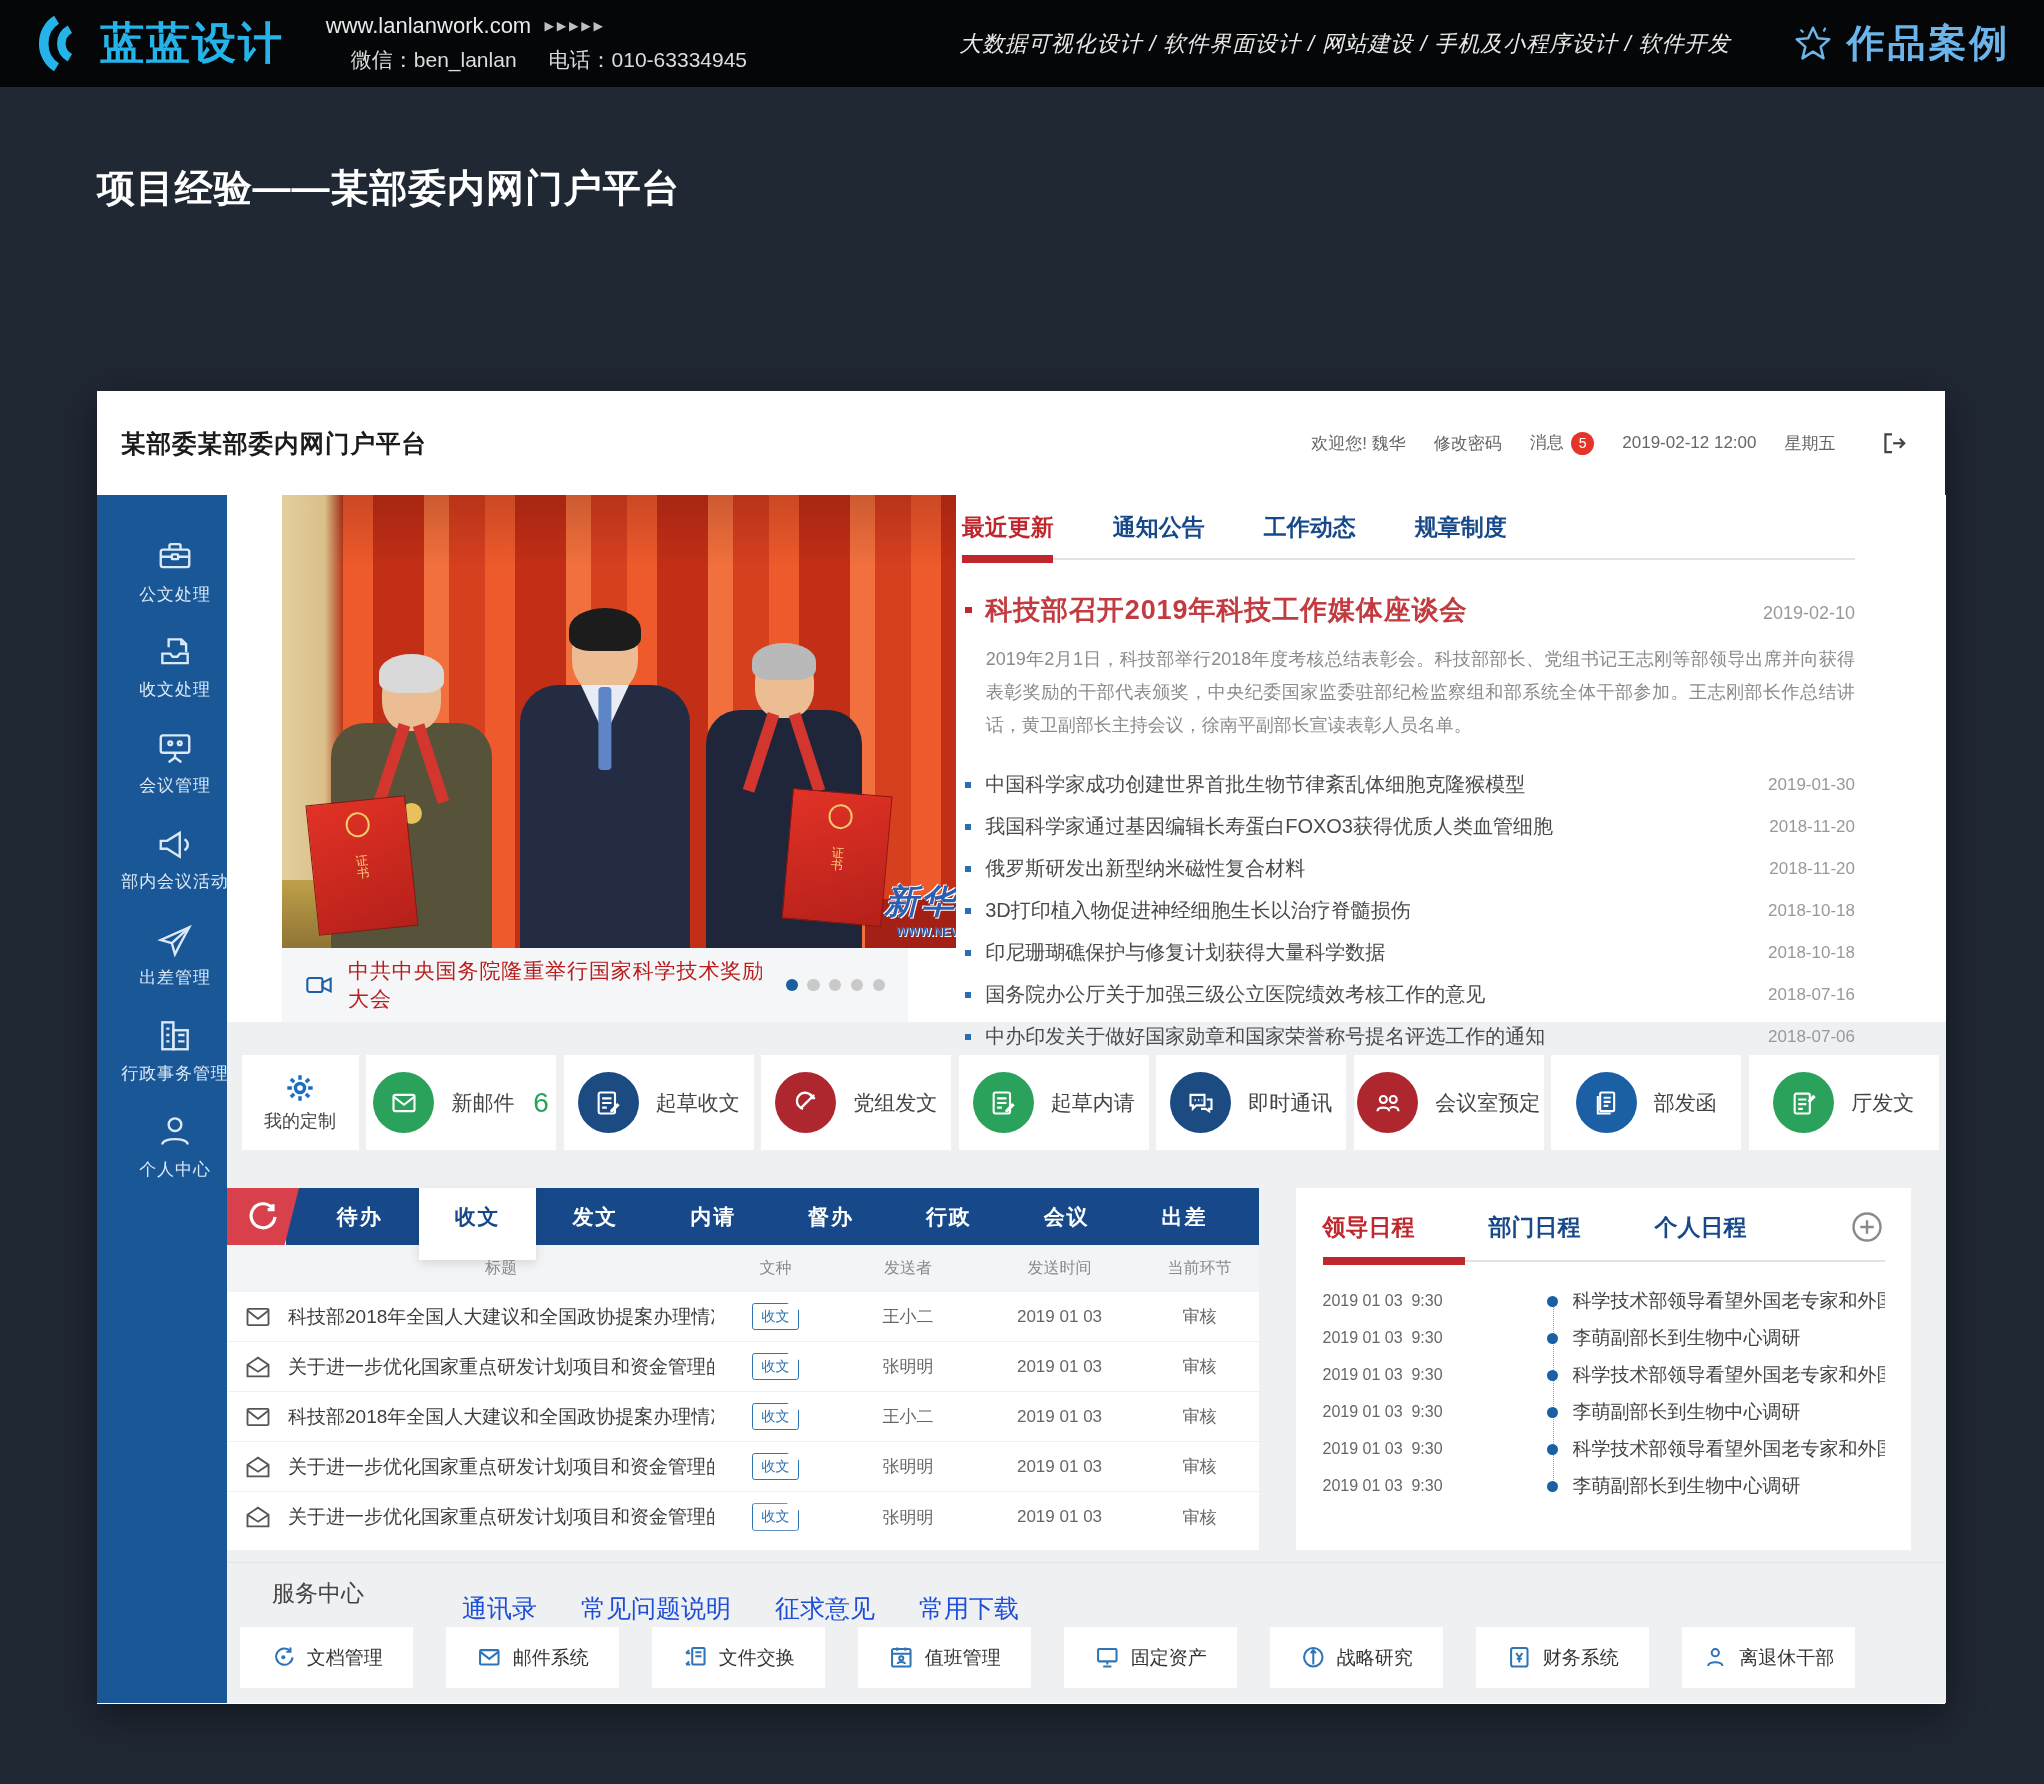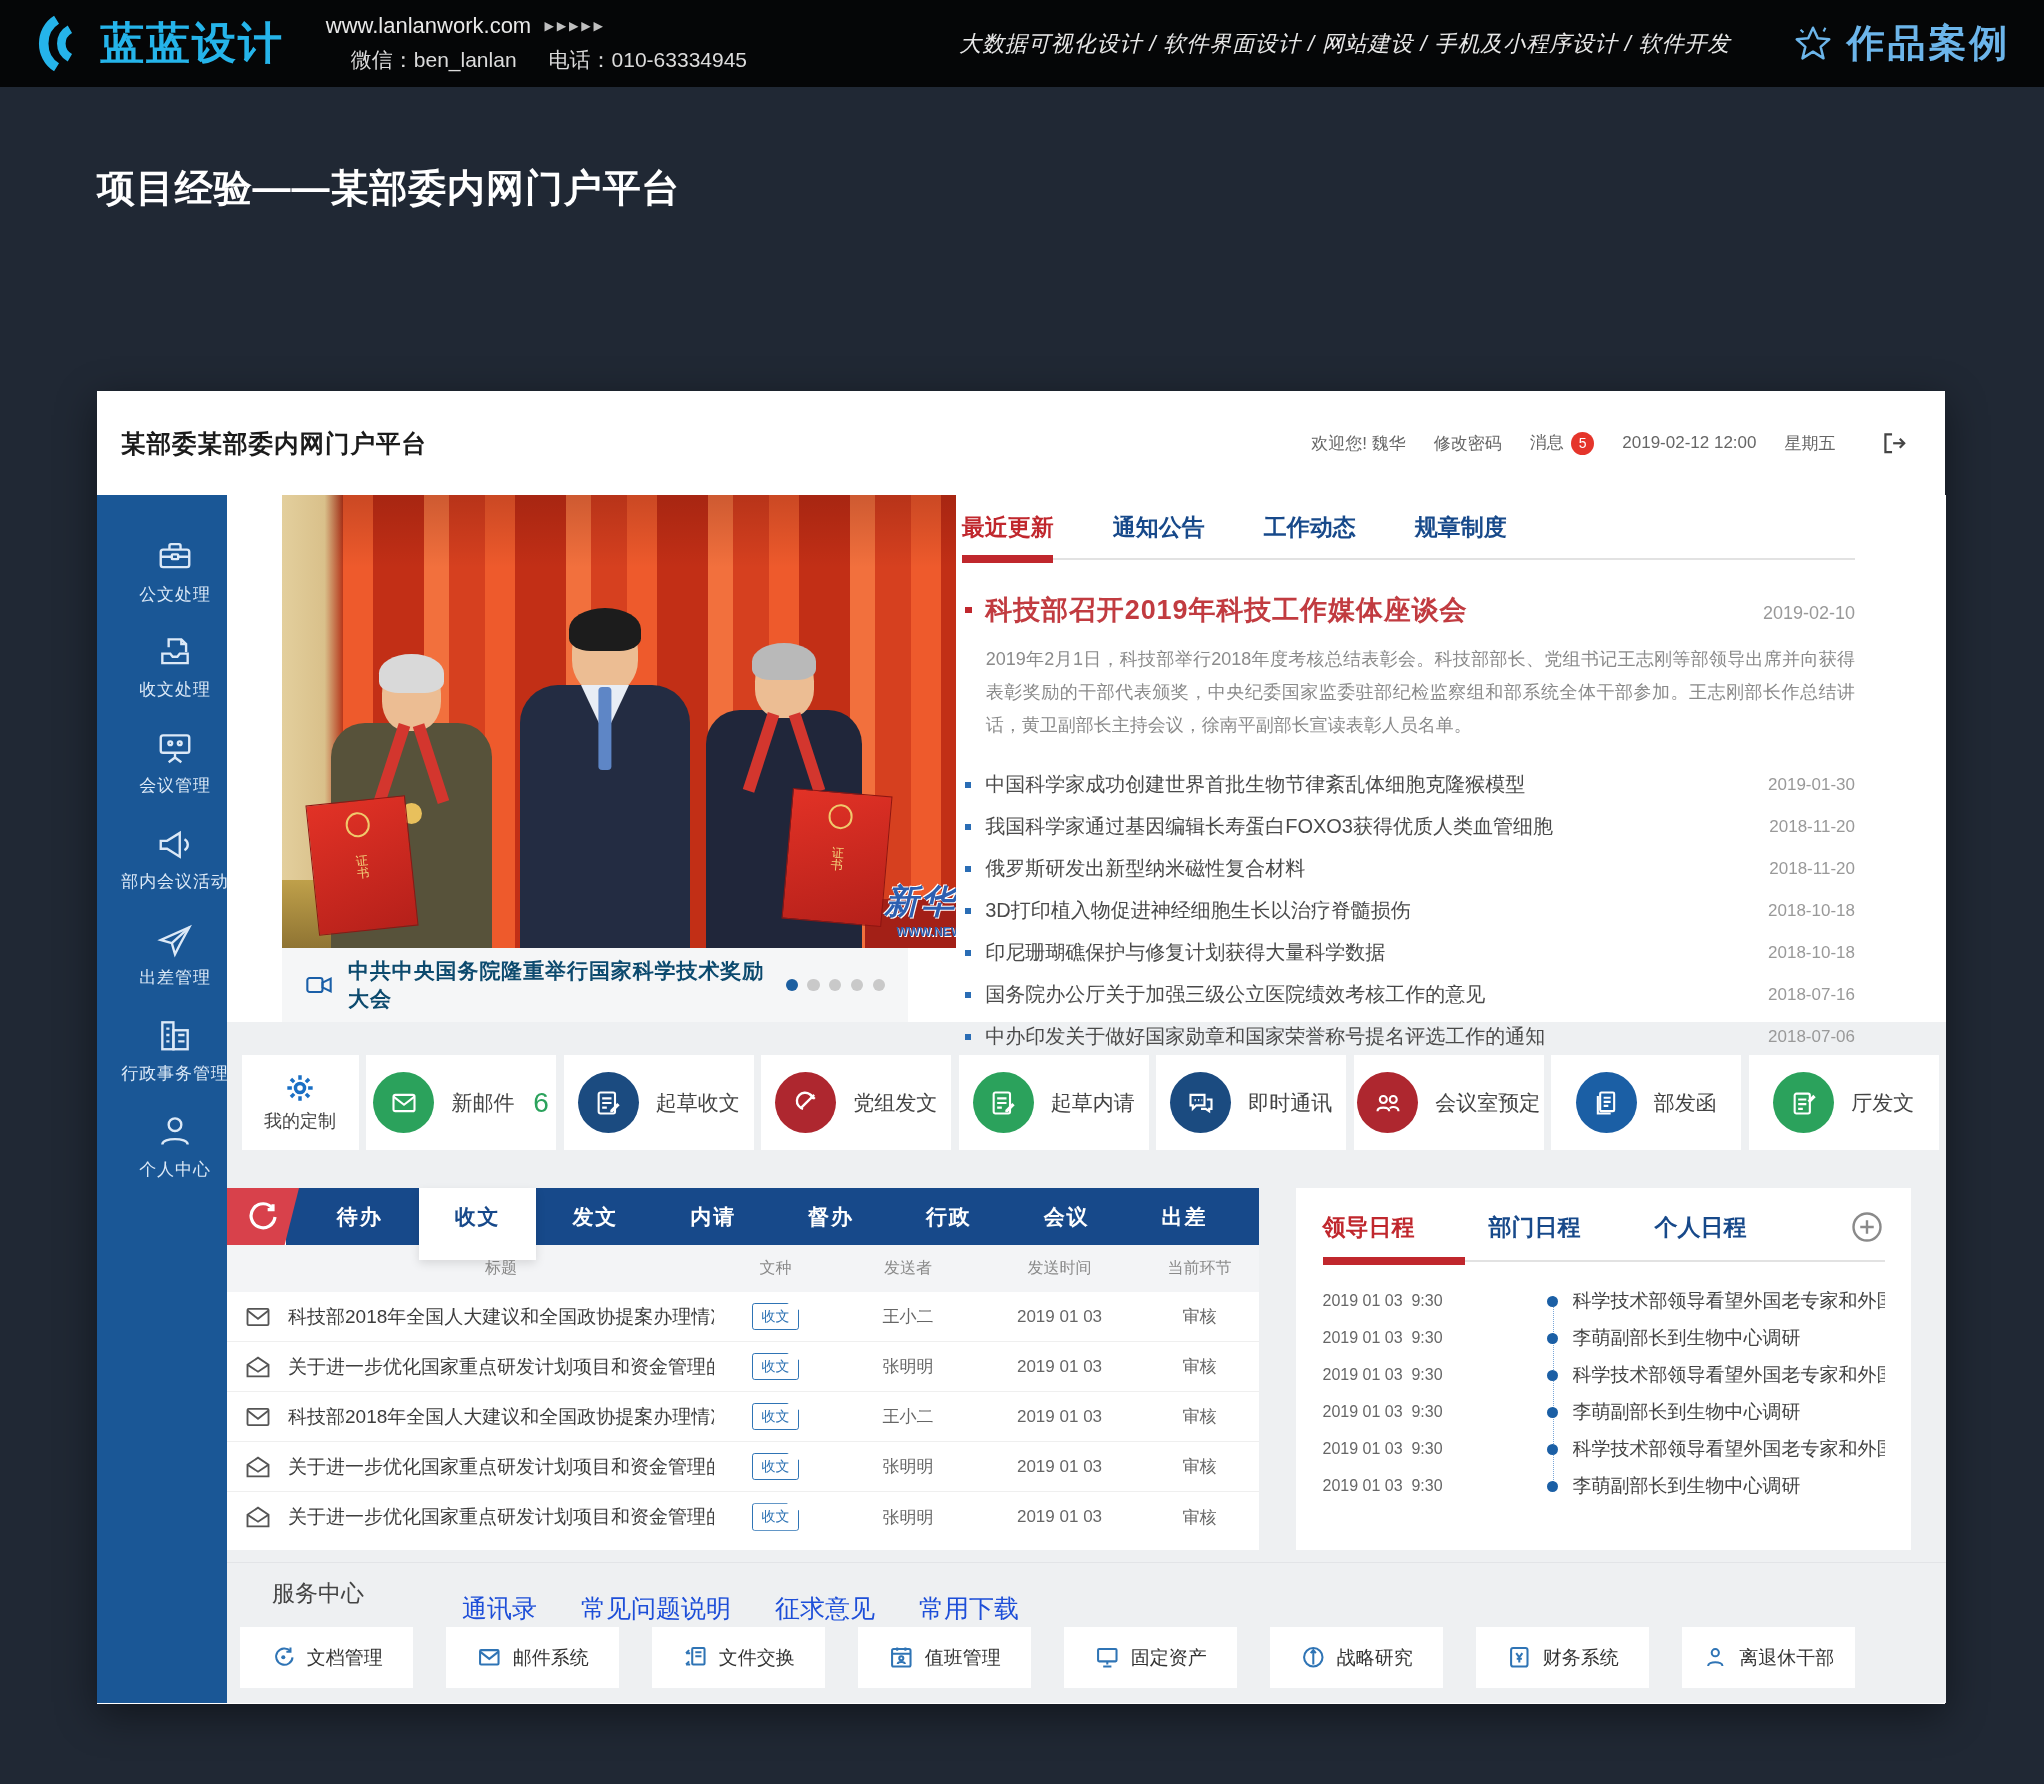--- a/index.html
+++ b/index.html
@@ -85,21 +85,21 @@
     display:flex; flex-direction:column; align-items:center; padding-top:11.4px; gap:7.6px; }
   .book .emblem { width:24.6px; height:24.6px; border-radius:50%; border:2.8px solid #f0c96c; }
   .book .book-text { writing-mode:vertical-rl; color:#f2d27a; font-size:12.3px; letter-spacing:3.8px; }
   .book-left { left:-19px; bottom:17px; transform:rotate(-6deg); }
   .book-right { right:-24.6px; bottom:24.6px; transform:rotate(5deg); }
   .watermark { position:absolute; right:15px; bottom:9.5px; text-align:right; }
   .wm-main { color:#2d5fb0; font-size:34px; font-weight:bold; font-style:italic;
     text-shadow:0.9px 0.9px 0 #fff, -0.9px -0.9px 0 #fff; letter-spacing:1.9px; }
   .wm-sub { color:#2d5fb0; font-size:12.3px; font-weight:bold; text-shadow:0.9px 0.9px 0 #fff; }
   .photo-caption { height:74px; background:#f5f6f7; display:flex; align-items:center; padding:0 23px; gap:15px; }
-  .caption-text { color:#0c4a6e; font-size:21px; font-weight:bold; letter-spacing:0.9px; }
+  .caption-text { color:#b91c1c; font-size:21px; font-weight:normal; letter-spacing:0.9px; }
   .dots { margin-left:auto; display:flex; gap:9.5px; }
   .dot { width:12.3px; height:12.3px; border-radius:50%; background:#c9c9c9; }
   .dot.active { background:#1c5fa0; }
   
   .news-panel { position:absolute; left:729px; top:0; width:990px; height:527px; background:#fff; padding:17px 91px 0 5.7px; }
   .news-tabs { display:flex; gap:59px; align-items:flex-end; position:relative; padding-bottom:15px; }
   .news-tab { font-size:23px; font-weight:bold; color:#17498a; cursor:pointer; }
   .news-tab.active { color:#c0272d; }
   .news-underline { position:relative; height:1.9px; background:#e2e2e2; }
   .news-underline .red-seg { position:absolute; left:0; top:-2.8px; width:91px; height:7.6px; background:#c0272d; }

